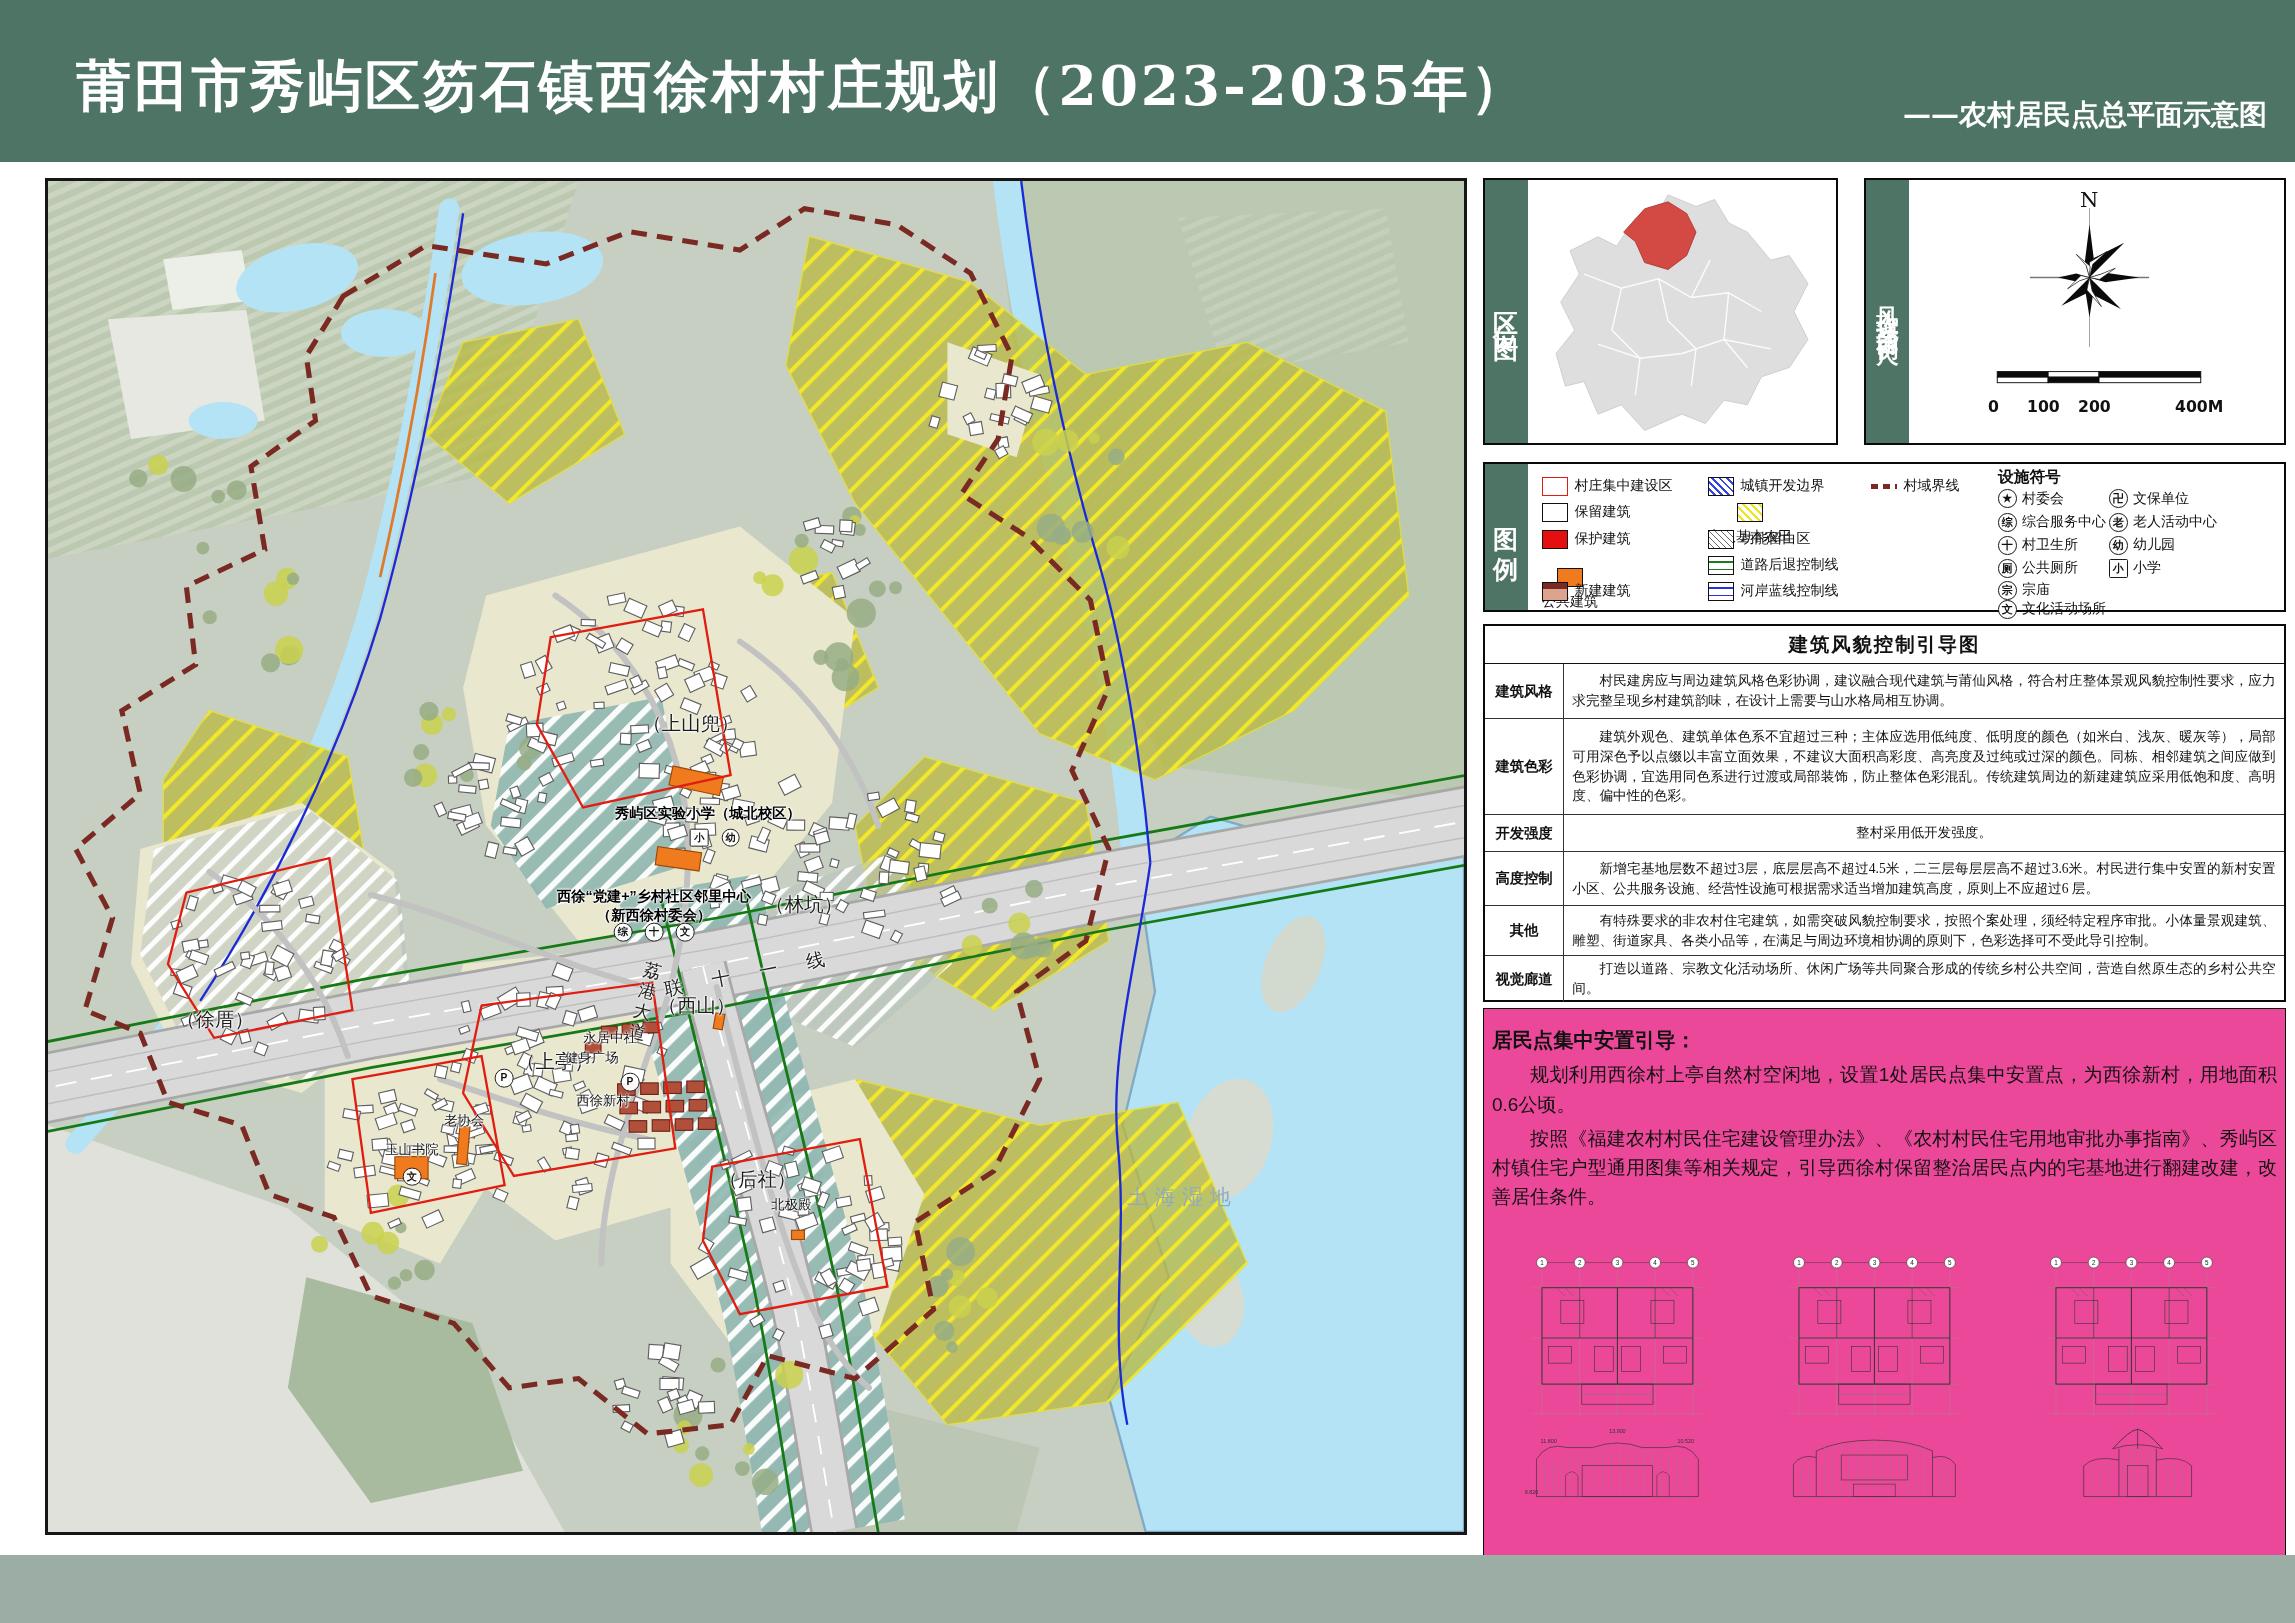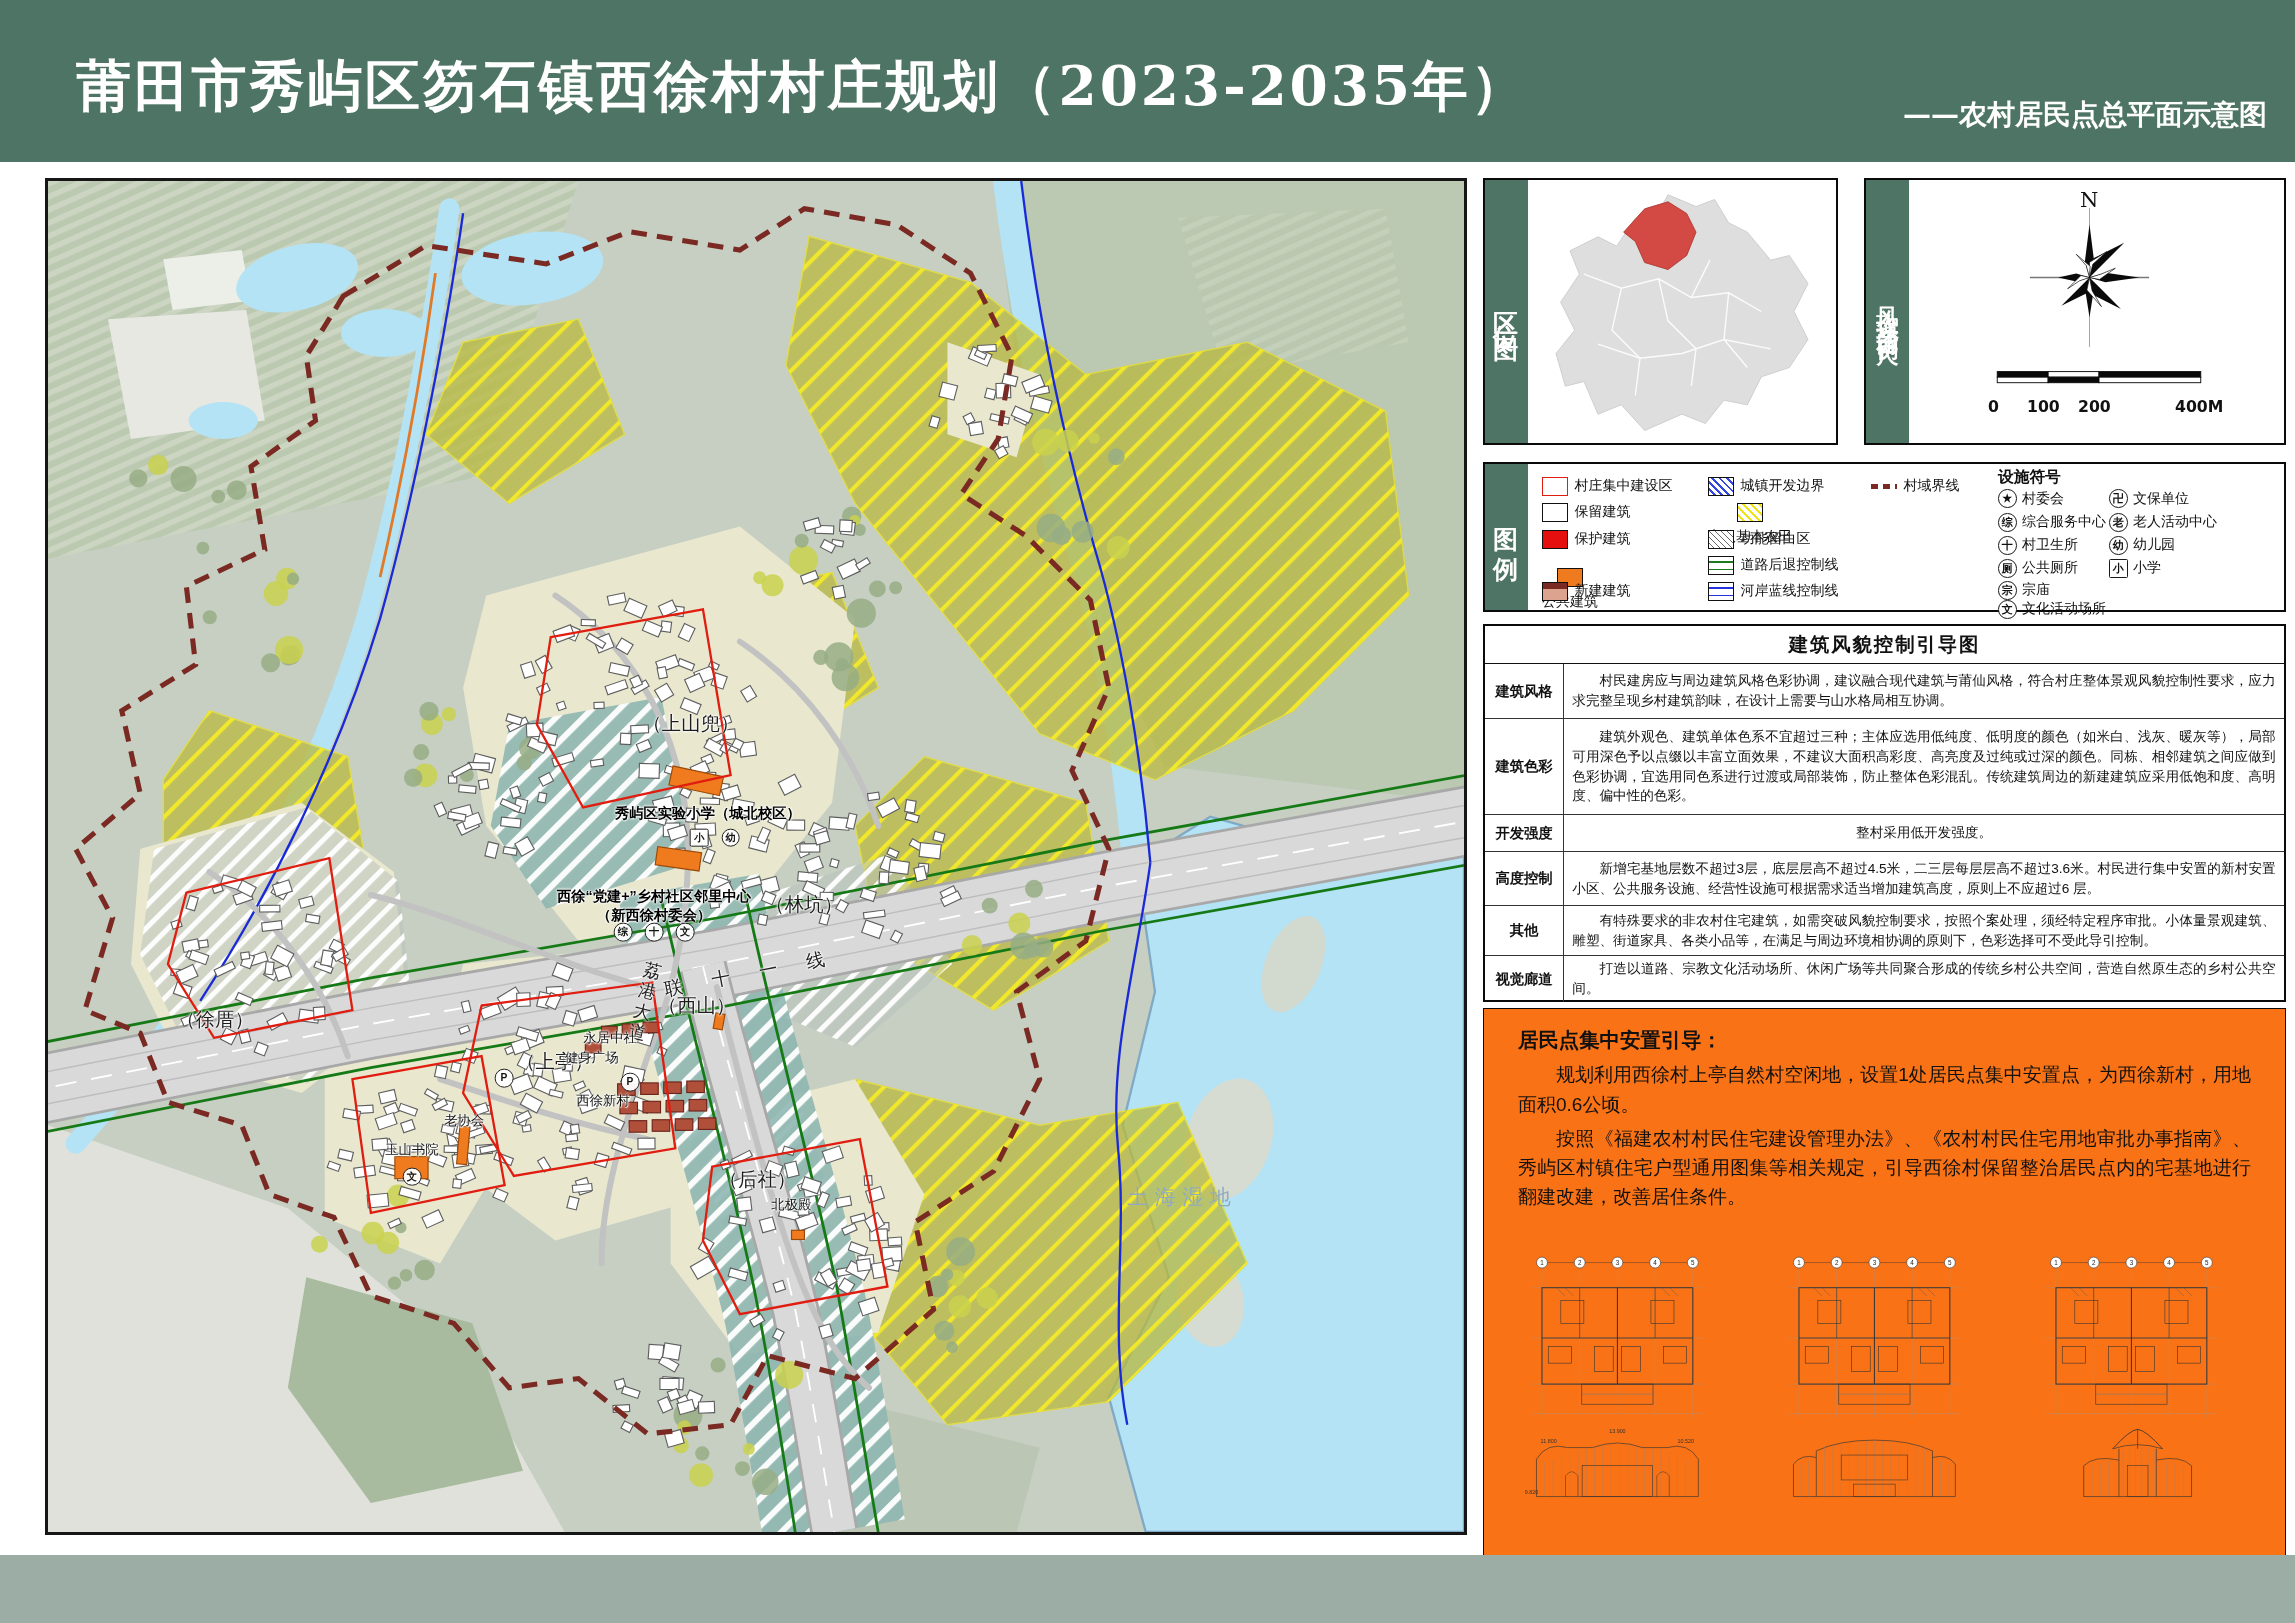--- a/index.html
+++ b/index.html
@@ -59,26 +59,26 @@
   .gtable{position:absolute;left:1483px;top:624px;width:803px;height:378px;border:2.3px solid #0a0a0a;
           box-sizing:border-box;background:#fff;}
   .gtable .ttl{height:37px;border-bottom:1.9px solid #111;display:flex;align-items:center;justify-content:center;
                font-size:19.4px;font-weight:bold;letter-spacing:1.9px;}
   .trow{display:flex;border-bottom:1.4px solid #333;box-sizing:border-box;}
   .trow:last-child{border-bottom:none;}
   .th{flex:0 0 79px;border-right:1.4px solid #333;display:flex;align-items:center;justify-content:center;
       font-size:14.3px;font-weight:bold;box-sizing:border-box;}
   .td{flex:1;font-size:13.6px;line-height:1.47;padding:3.7px 8.3px;box-sizing:border-box;text-align:justify;
       text-indent:2em;display:flex;align-items:center;}
-  .td>span{display:block;width:100%;}
+  .td>span{display:block;width:100%;font-family:Liberation Serif, serif;}
   .td.center{text-indent:0;}
   .td.center>span{text-align:center;}
   
   .gbox{position:absolute;left:1483px;top:1008px;width:803px;height:600px;border:1.9px solid #0a0a0a;
-        box-sizing:border-box;background:#f97316;padding:12px 34px;}
+        box-sizing:border-box;background:#ec4899;padding:12px 8px;}
   .gt{font-size:20.4px;font-weight:bold;margin:4.6px 0 6.5px 0;}
   .gb{font-size:19px;line-height:1.55;text-indent:2em;text-align:justify;margin:0 0 4.6px 0;}
   .drawings{position:absolute;left:9.3px;top:241px;width:763px;height:273px;display:flex;gap:8.3px;}
   .dr-col{flex:1;display:flex;flex-direction:column;}
   .dr-col svg{display:block;}
   
   .northN{position:absolute;font-family:"DejaVu Serif",serif;font-size:21px;}
   .scale-num{position:absolute;font-size:15.7px;font-weight:bold;font-family:"DejaVu Sans",sans-serif;}
 </style>
 </head>

